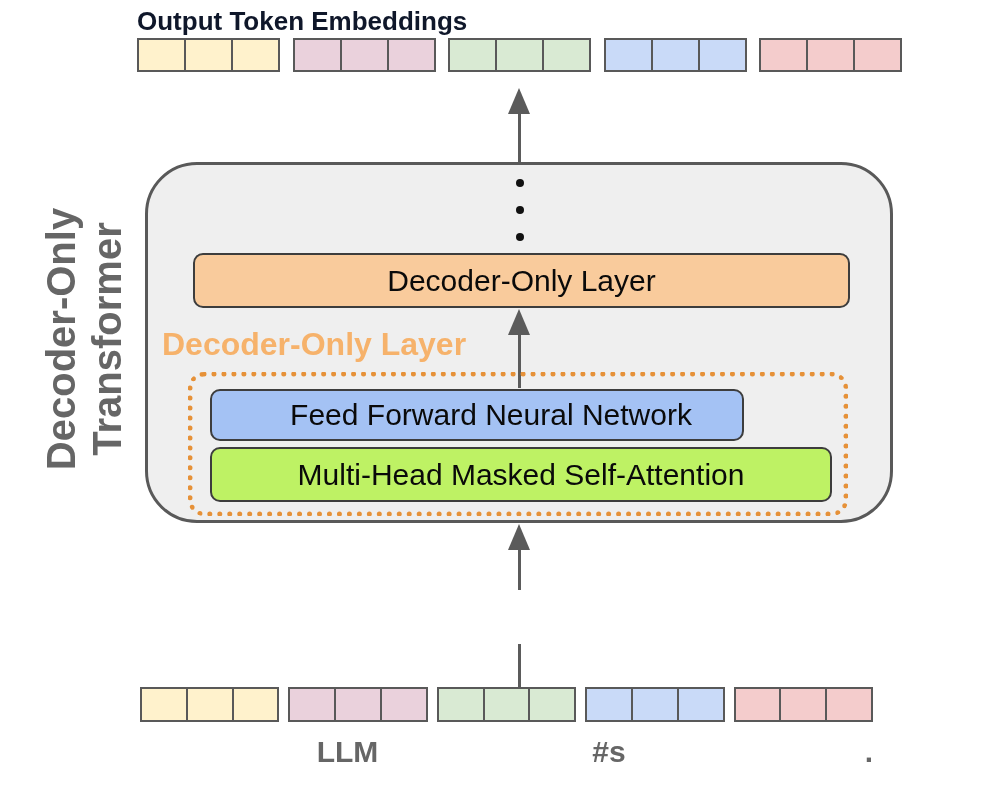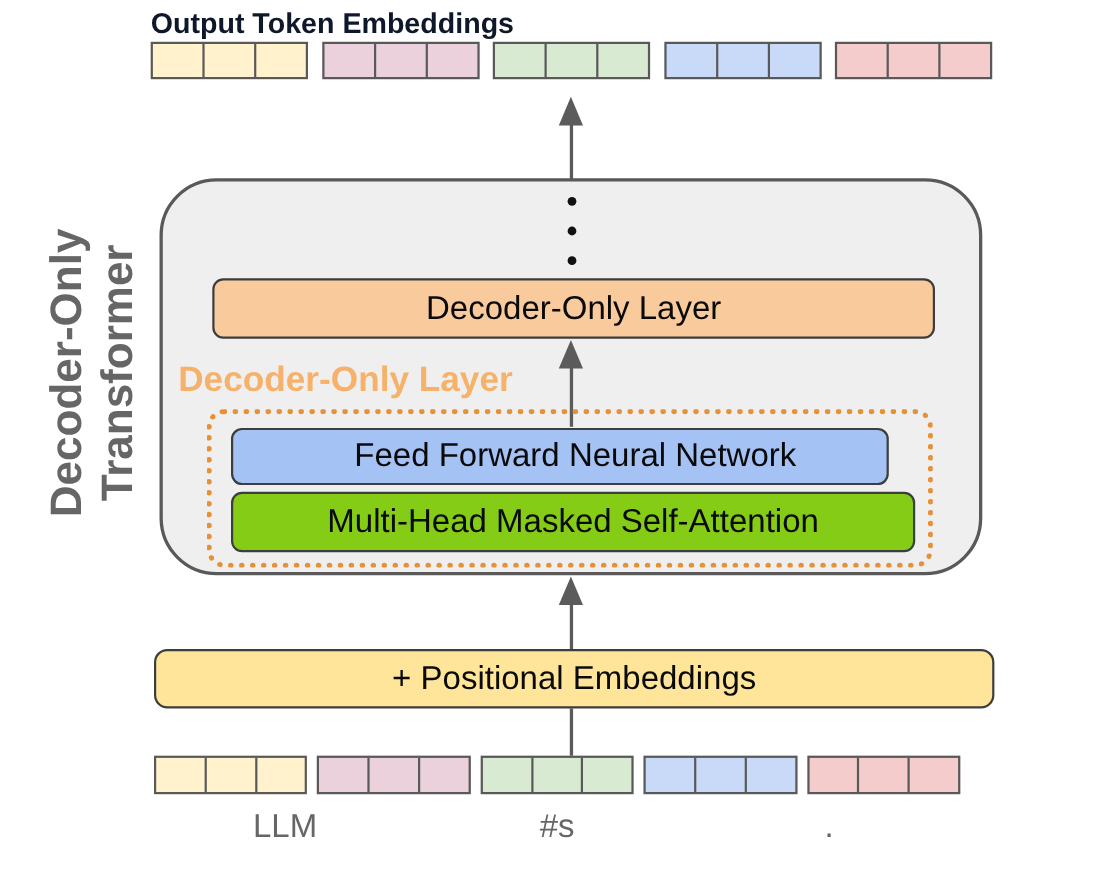--- a/index.html
+++ b/index.html
@@ -25,21 +25,21 @@
   .dotted-box{
     box-sizing:border-box;border:5px dotted #e69138;border-radius:16px;
   }
   .token-row{display:flex;}
   .strip{
     box-sizing:border-box;border:2px solid #595959;display:flex;height:100%;
   }
   .cell{flex:1 1 0;border-right:2px solid #595959;}
   .cell:last-child{border-right:none;}
   .words-row{display:flex;}
-  .word{flex:1 1 0;text-align:center;font-size:30px;color:#666666;}
+  .word{flex:1 1 0;text-align:right;font-size:30px;color:#666666;font-weight:bold;}
   .arrow-line{width:3px;}
   .arrow-head{
     width:0;height:0;border-left:11px solid transparent;border-right:11px solid transparent;
   }
   .dot{width:8px;height:8px;border-radius:50%;}
 </style>
 </head>
 <body>
 
 <div class="canvas">
@@ -91,34 +91,31 @@
   <div class="abs arrow-head" style="left:508px;top:309px;border-bottom:26px solid #5B5B5B;"></div>
 
   <div class="abs box" style="left: 193px; top: 253px; width: 657px; height: 55px; background-color: rgb(249, 203, 156);">
     <span>Decoder-Only Layer</span>
   </div>
 
   <div class="abs callout-label" style="left: 162px; top: 326px; color: rgb(246, 178, 107);">Decoder-Only Layer</div>
 
   <div class="abs dotted-box" style="left: 188px; top: 372px; width: 660px; height: 144px; border-color: rgb(230, 145, 56);"></div>
 
-  <div class="abs box" style="left: 210px; top: 389px; width: 598px; height: 52px; background-color: rgb(164, 194, 244); padding-left: 28px;">
+  <div class="abs box" style="left: 210px; top: 389px; width: 534px; height: 52px; background-color: rgb(164, 194, 244); padding-left: 28px;">
     <span>Feed Forward Neural Network</span>
   </div>
 
-  <div class="abs box" style="left: 210px; top: 447px; width: 622px; height: 55px; background-color: #84cc16;">
+  <div class="abs box" style="left: 210px; top: 447px; width: 622px; height: 55px; background-color: #bef264;">
     <span>Multi-Head Masked Self-Attention</span>
   </div>
 
   <div class="abs arrow-line" style="left: 518px; top: 546px; height: 44px; background-color: rgb(91, 91, 91);"></div>
   <div class="abs arrow-head" style="left:508px;top:524px;border-bottom:26px solid #5B5B5B;"></div>
 
-  <div class="abs box" style="left: 140px; top: 590px; width: 764px; height: 54px; border-radius: 12px; background-color: rgb(255, 229, 153);">
-    <span>+ Positional Embeddings</span>
-  </div>
 
   <div class="abs arrow-line" style="left: 518px; top: 644px; height: 44px; background-color: rgb(91, 91, 91);"></div>
 
   <div class="abs token-row" id="input-row" style="left:140px;top:687px;width:733px;height:35px;gap:9px;">
       <div class="strip" style="flex: 1 1 0px; background: rgb(255, 242, 204);">
         <div class="cell"></div>
         <div class="cell"></div>
         <div class="cell"></div>
       </div>
       <div class="strip" style="flex: 1 1 0px; background: rgb(234, 209, 220);">

